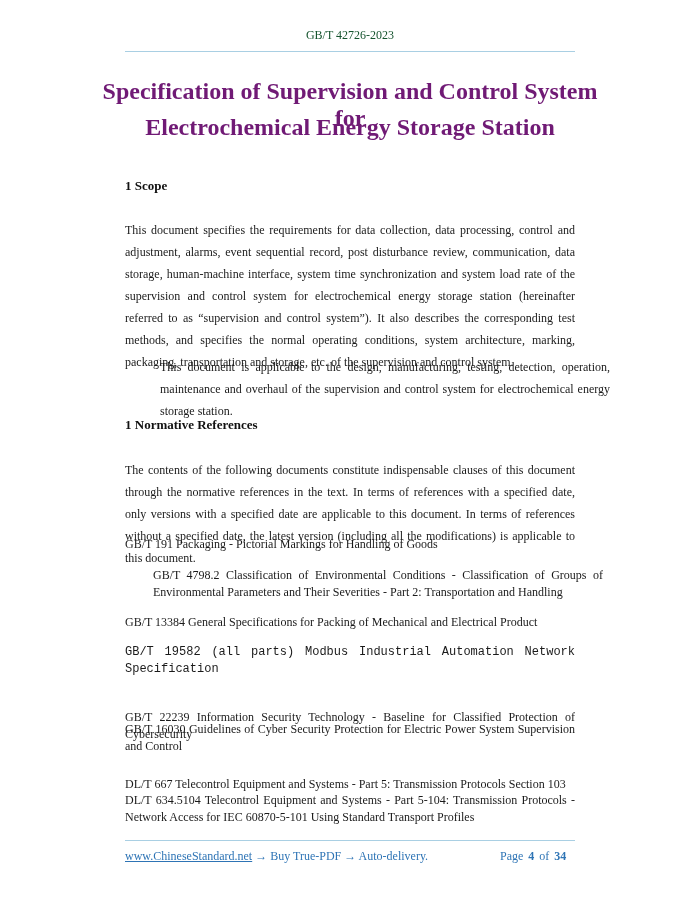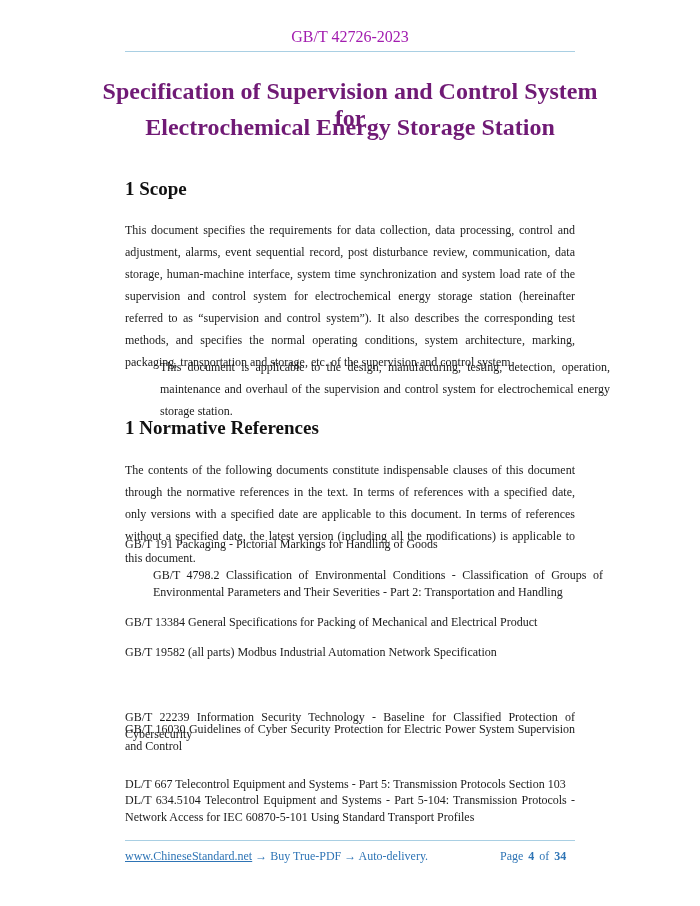--- a/index.html
+++ b/index.html
@@ -1,27 +1,27 @@
 <!DOCTYPE html>
 <html><head>
 <meta charset="utf-8">
 <style>
   html, body { margin: 0; padding: 0; background: #ffffff; }
   body { width: 700px; height: 906px; position: relative; overflow: hidden;
          font-family: "Liberation Serif", "DejaVu Serif", serif; color: #1a1a1a; }
   .header { position: absolute; left: 125px; top: 28px; width: 450px; text-align: center;
-            font-size: 16px; color: #a21caf; }
+            font-size: 12px; color: #14532d; }
   .rule { position: absolute; left: 125px; width: 450px; height: 1px; background: #a9cfe3; }
   .rule.top { top: 51px; }
   .rule.bottom { top: 840px; }
   .title { position: absolute; left: 100px; width: 500px; text-align: center;
            font-weight: bold; font-size: 24px; color: #701a75; }
   .title.l1 { top: 78px; }
   .title.l2 { top: 114px; text-align: center; }
-  .h1 { position: absolute; left: 125px; font-weight: bold; font-size: 19px; color: #111; }
+  .h1 { position: absolute; left: 125px; font-weight: bold; font-size: 13px; color: #111; }
   .para { position: absolute; left: 125px; width: 450px; font-size: 12px; line-height: 22px;
           text-align: justify; }
   .ref { position: absolute; left: 125px; width: 450px; font-size: 12px; line-height: 17px;
          text-align: justify; }
   .footer { position: absolute; top: 849px; font-size: 12px; color: #2e74b5; }
   .footer.left { left: 125px; }
   .footer.right { left: 500px; width: 75px; text-align: left; word-spacing: 2px; }
   .footer a { color: #2e74b5; text-decoration: underline; margin-top: 13px; }
   .footer .num { font-weight: bold; }
 </style>
@@ -37,21 +37,21 @@
 <div class="h1" style="top:178px;">1 Scope</div>
 <div class="para" style="top:219px;">This document specifies the requirements for data collection, data processing, control and adjustment, alarms, event sequential record, post disturbance review, communication, data storage, human-machine interface, system time synchronization and system load rate of the supervision and control system for electrochemical energy storage station (hereinafter referred to as “supervision and control system”). It also describes the corresponding test methods, and specifies the normal operating conditions, system architecture, marking, packaging, transportation and storage, etc. of the supervision and control system.</div>
 <div class="para" style="top:356px;margin-left:35px;">This document is applicable to the design, manufacturing, testing, detection, operation, maintenance and overhaul of the supervision and control system for electrochemical energy storage station.</div>
 
 <div class="h1" style="top:417px;">1 Normative References</div>
 <div class="para" style="top:459px;">The contents of the following documents constitute indispensable clauses of this document through the normative references in the text. In terms of references with a specified date, only versions with a specified date are applicable to this document. In terms of references without a specified date, the latest version (including all the modifications) is applicable to this document.</div>
 
 <div class="ref" style="top:536px;">GB/T 191 Packaging - Pictorial Markings for Handling of Goods</div>
 <div class="ref" style="top:567px;margin-left:28px;">GB/T 4798.2 Classification of Environmental Conditions - Classification of Groups of Environmental Parameters and Their Severities - Part 2: Transportation and Handling</div>
 <div class="ref" style="top:614px;">GB/T 13384 General Specifications for Packing of Mechanical and Electrical Product</div>
-<div class="ref" style="top:644px;">GB/T 19582 (all parts) Modbus Industrial Automation Network Specification</div>
+<div class="ref" style="top:644px;font-family:Liberation Mono, monospace;">GB/T 19582 (all parts) Modbus Industrial Automation Network Specification</div>
 <div class="ref" style="top:709px;">GB/T 22239 Information Security Technology - Baseline for Classified Protection of Cybersecurity</div>
 <div class="ref" style="top:721px;">GB/T 16030 Guidelines of Cyber Security Protection for Electric Power System Supervision and Control</div>
 <div class="ref" style="top:792px;">DL/T 634.5104 Telecontrol Equipment and Systems - Part 5-104: Transmission Protocols - Network Access for IEC 60870-5-101 Using Standard Transport Profiles</div>
 <div class="ref" style="top:776px;">DL/T 667 Telecontrol Equipment and Systems - Part 5: Transmission Protocols Section 103</div>
 
 <div class="rule bottom"></div>
 
 <div class="footer left">
   <a>www.ChineseStandard.net</a><span> → Buy True-PDF → Auto-delivery.</span>
 </div>

